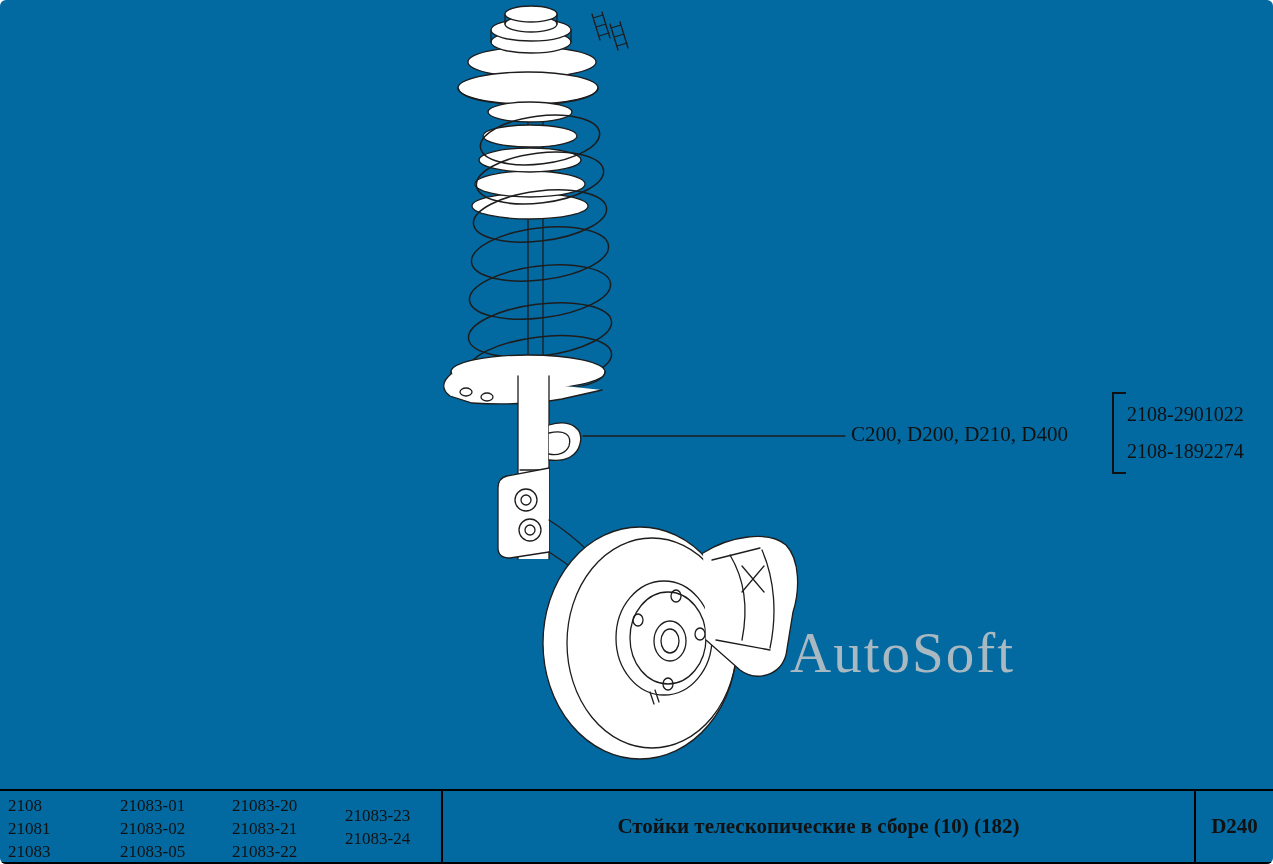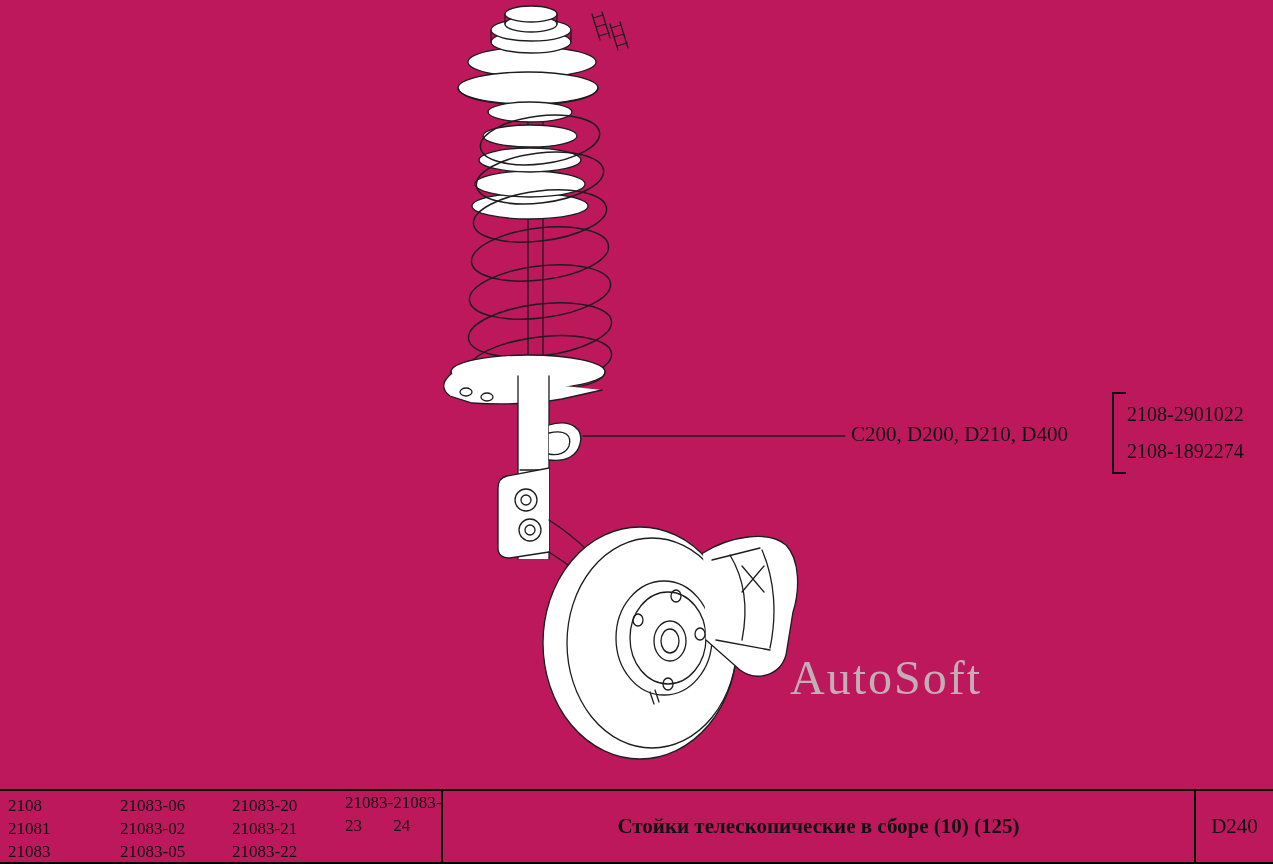--- a/index.html
+++ b/index.html
@@ -1,39 +1,39 @@
 <!DOCTYPE html>
 <html><head>
 <meta charset="utf-8">
 <style>
   html,body{margin:0;padding:0;background:#fff;}
-  #page{position:relative;width:1273px;height:864px;background:#be185d;overflow:hidden;
-        font-family:"Liberation Serif", serif;color:#111;}
+  #page{position:relative;width:1273px;height:864px;background:#0369a1;overflow:hidden;
+        font-family:"Liberation Serif", serif;color:#111;border-radius:6px;}
   #drawing{position:absolute;left:0;top:0;}
   .callout-label{position:absolute;left:851px;top:422px;font-size:21px;white-space:nowrap;}
   .pn-bracket{position:absolute;left:1112px;top:392px;width:12px;height:78px;
               border-left:2px solid #111;border-top:2px solid #111;border-bottom:2px solid #111;}
   .pn-list{position:absolute;left:1127px;top:396px;font-size:20px;line-height:37px;white-space:nowrap;}
   .pn-list span{display:block;}
-  .watermark{position:absolute;left:790px;top:650px;font-size:48px;color:#c7c7c7;
+  .watermark{position:absolute;left:790px;top:620px;font-size:57px;color:#c7c7c7;
              letter-spacing:2px;opacity:.85;white-space:nowrap;}
   .footer{position:absolute;left:0;top:789px;width:1273px;height:75px;box-sizing:border-box;
           border-top:2px solid #000;border-bottom:2px solid #000;}
   .f-left{position:absolute;left:0;top:0;width:443px;height:100%;box-sizing:border-box;
           border-right:2px solid #000;}
   .f-col{position:absolute;top:0;height:100%;font-size:17px;line-height:23px;padding-top:3px;
          box-sizing:border-box;}
   .f-col span{display:block;}
   .f-col1{left:8px;} .f-col2{left:120px;} .f-col3{left:232px;}
-  .f-col4{left:345px;display:flex;justify-content:center;padding-top:0;}
+  .f-col4{left:345px;display:flex;flex-direction:column;justify-content:center;padding-top:0;}
   .f-title{position:absolute;left:443px;top:0;width:753px;height:100%;box-sizing:border-box;
            border-right:2px solid #000;display:flex;align-items:center;justify-content:center;
            font-weight:bold;font-size:21px;}
   .f-code{position:absolute;left:1196px;top:0;width:77px;height:100%;display:flex;
-          align-items:center;justify-content:center;font-weight:normal;font-size:21px;}
+          align-items:center;justify-content:center;font-weight:bold;font-size:21px;}
 </style>
 </head>
 <body>
 
 <div id="page">
 
   <svg id="drawing" width="1273" height="789" viewBox="0 0 1273 789">
     <g stroke="#1d1d1d" stroke-width="1.3" fill="none" stroke-linecap="round">
 
       <g>
@@ -147,31 +147,31 @@
   <div class="watermark">AutoSoft</div>
 
   <div class="footer">
     <div class="f-left">
       <div class="f-col f-col1">
         <span>2108</span>
         <span>21081</span>
         <span>21083</span>
       </div>
       <div class="f-col f-col2">
-        <span>21083-06</span>
+        <span>21083-01</span>
         <span>21083-02</span>
         <span>21083-05</span>
       </div>
       <div class="f-col f-col3">
         <span>21083-20</span>
         <span>21083-21</span>
         <span>21083-22</span>
       </div>
       <div class="f-col f-col4">
         <span>21083-23</span>
         <span>21083-24</span>
       </div>
     </div>
-    <div class="f-title">Стойки телескопические в сборе (10) (125)</div>
+    <div class="f-title">Стойки телескопические в сборе (10) (182)</div>
     <div class="f-code">D240</div>
   </div>
 
 </div>
 
 </body></html>

